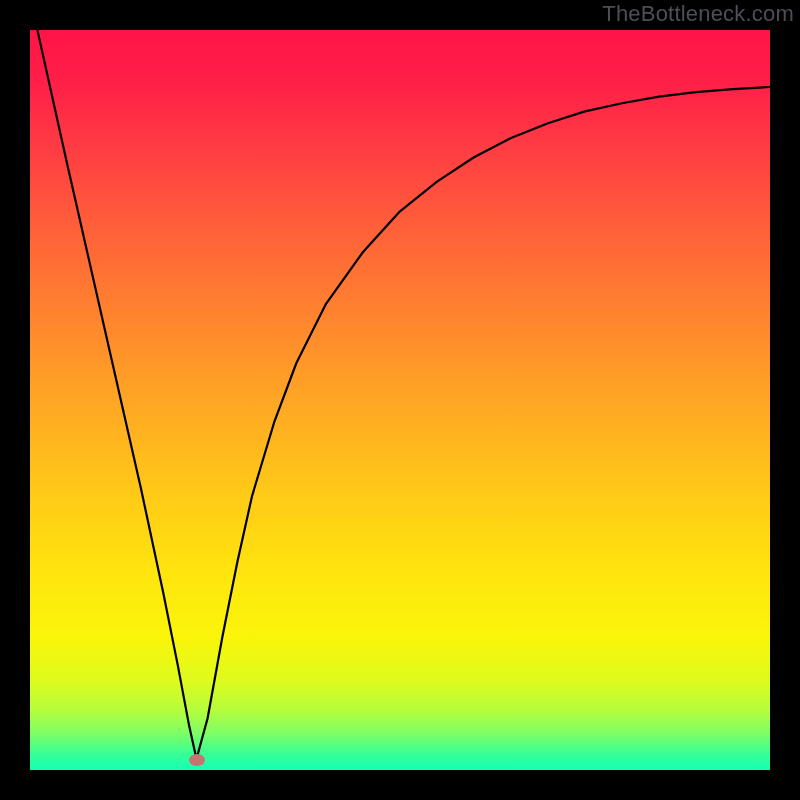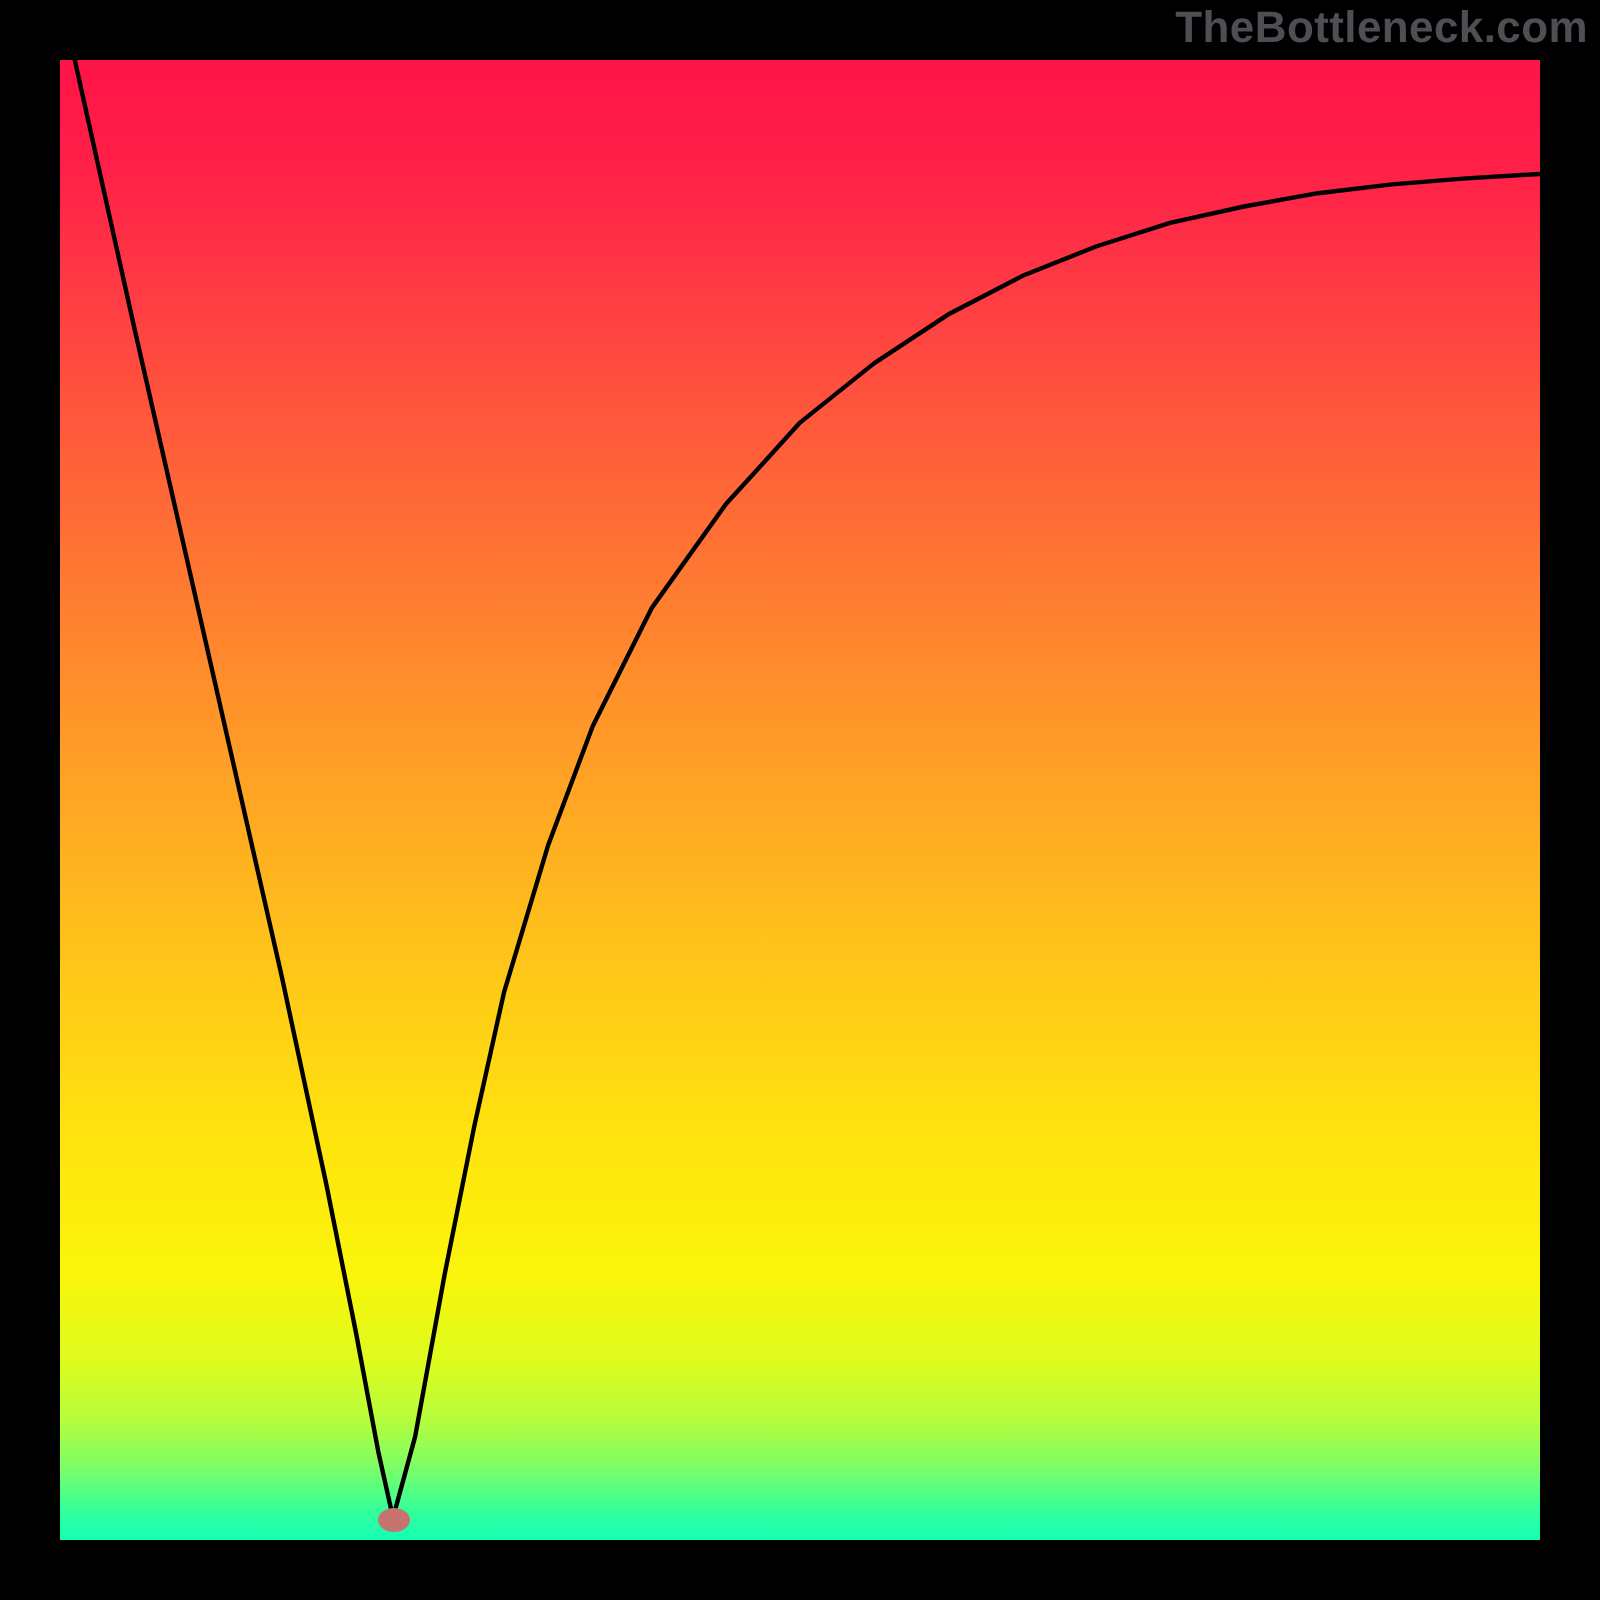--- a/index.html
+++ b/index.html
@@ -63,21 +63,21 @@
     background: #c6746d;
     border-radius: 50%;
     transform: translate(-50%, -50%);
   }
   .watermark {
     position: absolute;
     top: 1px;
     right: 6px;
     color: #4d4f55;
     font-size: 22px;
-    font-weight: 700;
+    font-weight: 400;
     letter-spacing: 0.2px;
   }
 </style>
 </head>
 <body>
 
 <div class="outer">
   <div class="watermark">TheBottleneck.com</div>
 
   <div class="plot">

